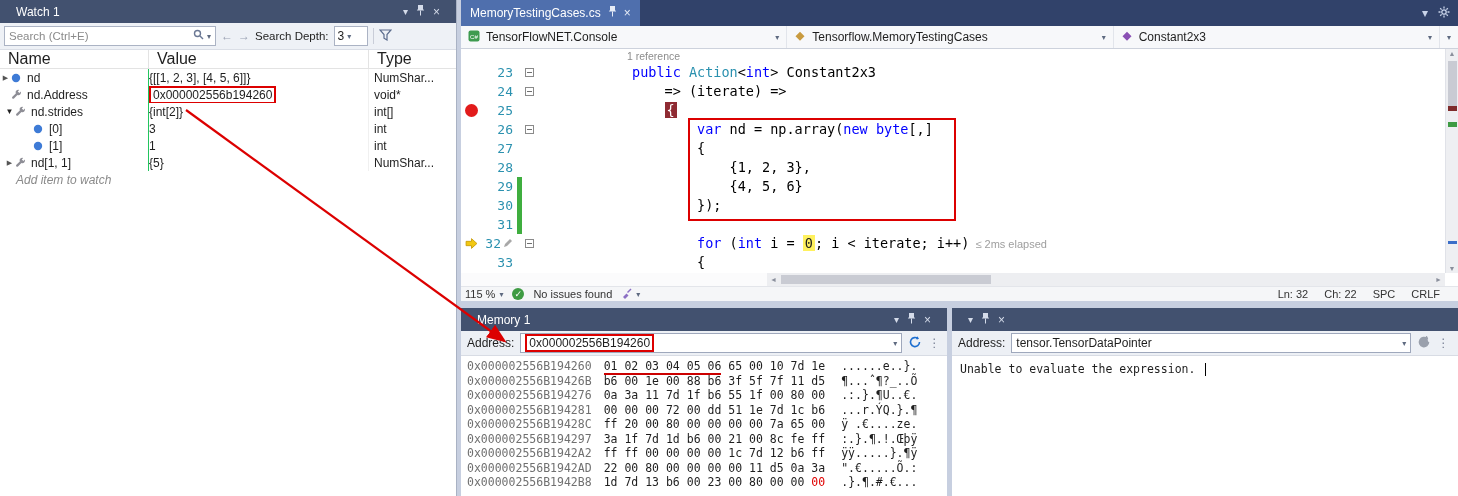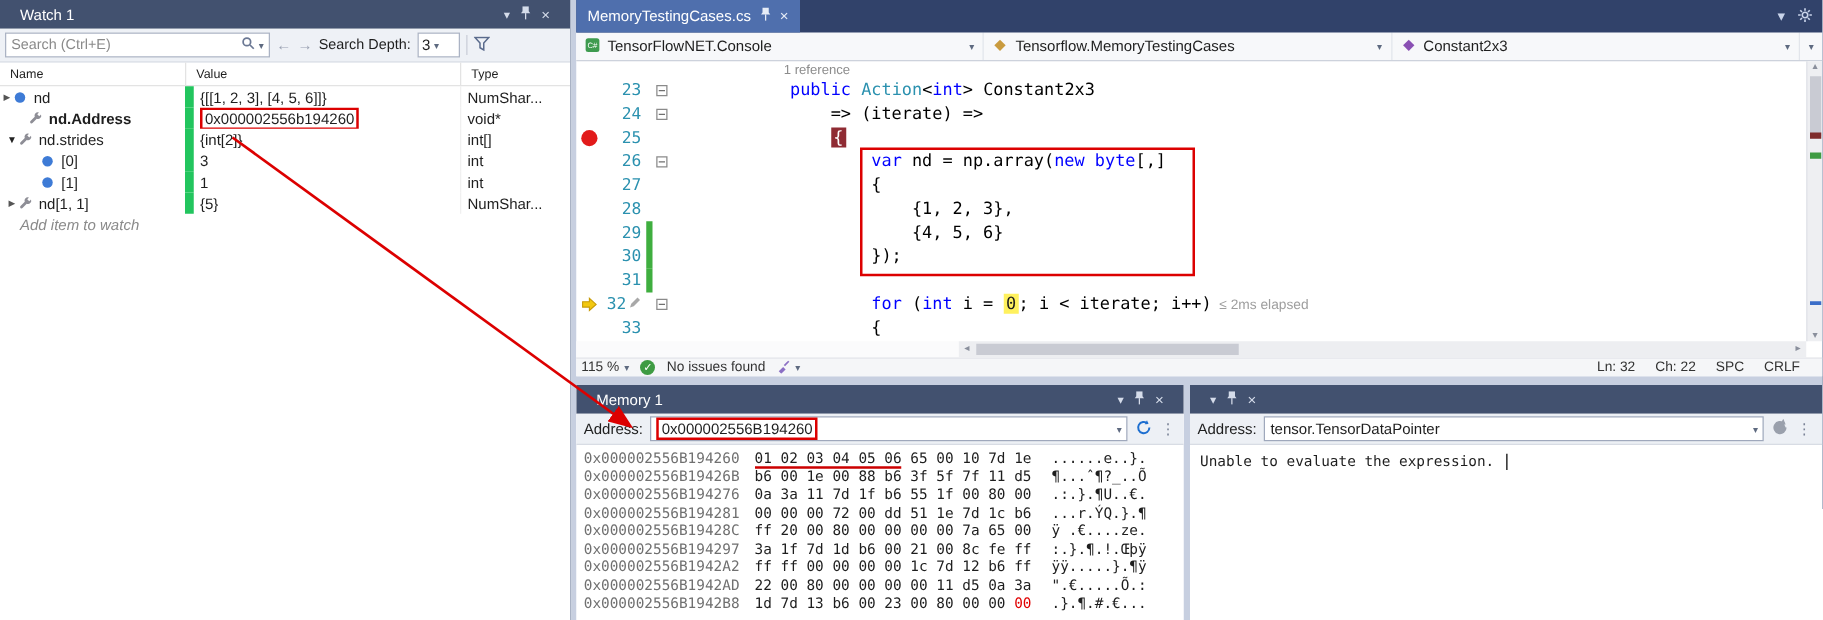--- a/index.html
+++ b/index.html
@@ -16,30 +16,30 @@
   .watch{position:absolute;left:0;top:0;width:457px;height:496px;background:#FFF;border-right:1px solid #A9B2C4;display:flex;flex-direction:column}
   .w-search{height:27px;background:#EEF1F6;border-bottom:1px solid #DADEE6;display:flex;align-items:center;padding:0 4px;gap:5px;flex:0 0 27px}
   .s-input{width:212px;height:20px;background:#FFF;border:1px solid #ABB3C4;display:flex;align-items:center;padding:0 4px;gap:3px}
   .s-ph{flex:1;color:#8A8A8A;font-size:11.5px;white-space:nowrap;overflow:hidden}
   .s-nav{color:#9AA1B2;font-size:12px}
   .s-lbl{font-size:11.5px;white-space:nowrap}
   .s-combo{width:34px;height:20px;border:1px solid #ABB3C4;background:#FFF;display:flex;align-items:center;padding:0 3px;gap:3px}
   .s-sep{width:1px;height:16px;background:#C9CDD8}
   .caret{font-size:8px;color:#5E6A80}
   .w-cols{display:flex;height:19px;border-bottom:1px solid #E3E3E3;align-items:center;flex:0 0 19px}
-  .w-cols>div{padding-left:8px;font-size:10px;height:100%;display:flex;align-items:center}
+  .w-cols>div{padding-left:8px;font-size:16px;height:100%;display:flex;align-items:center}
   .col-name{width:148px}
   .col-value{width:220px;border-left:1px solid #E3E3E3}
   .col-type{flex:1;border-left:1px solid #E3E3E3}
   .w-row{display:flex;height:17px;align-items:center;font-size:12px;flex:0 0 17px}
   .w-name{width:148px;display:flex;align-items:center;overflow:hidden;white-space:nowrap;height:100%}
   .w-exp{width:11px;flex:0 0 11px;font-size:7px;color:#555;text-align:center}
   .exp-open{font-size:8px;color:#222}
   .w-ico{width:13px;flex:0 0 13px;display:inline-flex;margin-right:3px;align-items:center}
-  .w-val{width:220px;padding-left:5px;border-left:7px solid #22c55e;white-space:nowrap;overflow:hidden;height:100%;display:flex;align-items:center}
+  .w-val{width:220px;border-left:1px solid #22c55e;white-space:nowrap;overflow:hidden;height:100%;display:flex;align-items:center}
   .w-type{flex:1;padding-left:5px;border-left:1px solid #F0F0F0;white-space:nowrap;overflow:hidden;height:100%;display:flex;align-items:center}
   .w-add{height:17px;display:flex;align-items:center;padding-left:16px;color:#8A8A8A;font-style:italic;flex:0 0 17px}
   .red-box{display:inline-block;border:2px solid #DC0000;padding:0 2px;line-height:14px}
 
   
   .editor{position:absolute;left:461px;top:0;width:997px;height:301px;background:#FFF}
   .tabstrip{height:26px;background:#31426A;display:flex;align-items:stretch;position:relative}
   .tab{background:#4F6FAD;color:#FFF;display:flex;align-items:center;gap:7px;padding:0 9px;font-size:12px}
   .tab .x{font-size:12px;color:#E6ECF7}
   .ts-icons{position:absolute;right:8px;top:0;height:26px;display:flex;align-items:center;gap:10px;color:#C9D4EA}
@@ -157,21 +157,21 @@
               <svg width="10" height="10" viewBox="0 0 10 10">
                 <circle cx="5" cy="5" r="4.2" fill="#3E7BD6"></circle>
               </svg>
             </span>
             <span>nd</span>
           </div>
           <div class="w-val">{[[1, 2, 3], [4, 5, 6]]}</div>
           <div class="w-type">NumShar...</div>
         </div>
         <div class="w-row">
-          <div class="w-name" style="padding-left: 12px; font-weight: bold;">
+          <div class="w-name" style="padding-left: 0;">
             <span class="w-exp"></span>
             <span class="w-ico">
               <svg width="11" height="11" viewBox="0 0 11 11">
                 <path d="M9.8 2.6a2.6 2.6 0 0 1-3.4 3.4L3 9.4A1.1 1.1 0 0 1 1.4 7.8L4.8 4.4A2.6 2.6 0 0 1 8.2 1L6.8 2.4l1.6 1.6z" fill="#8E8E96"></path>
               </svg>
             </span>
             <span>nd.Address</span>
           </div>
           <div class="w-val">
             <span class="red-box">0x000002556b194260</span>

